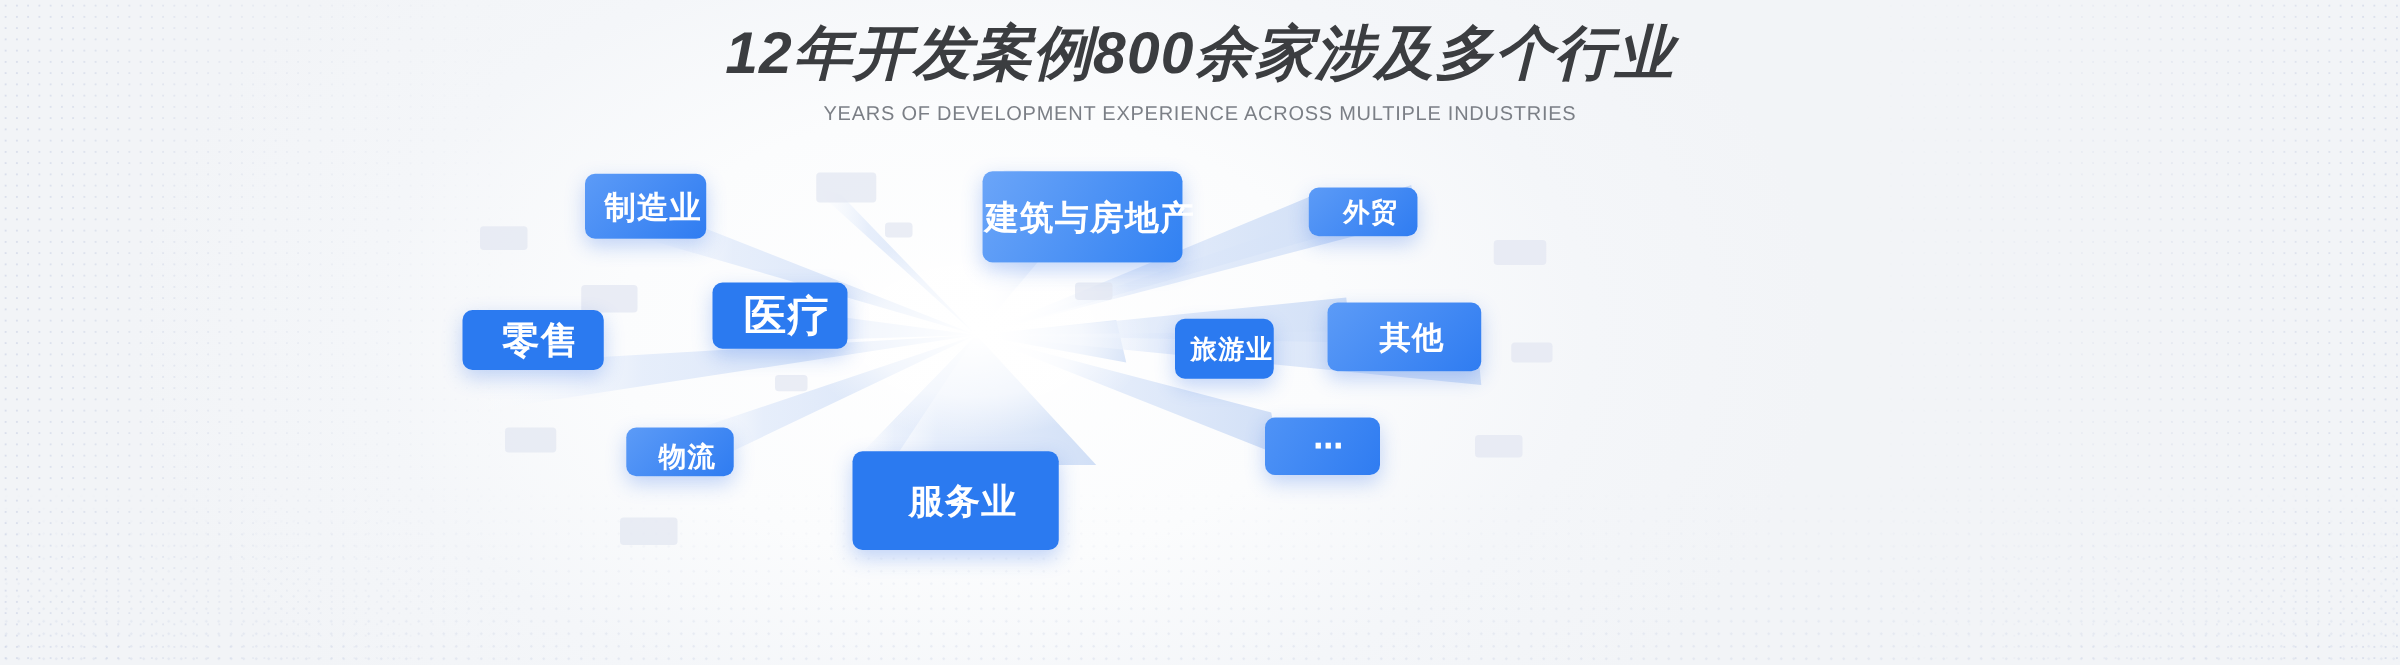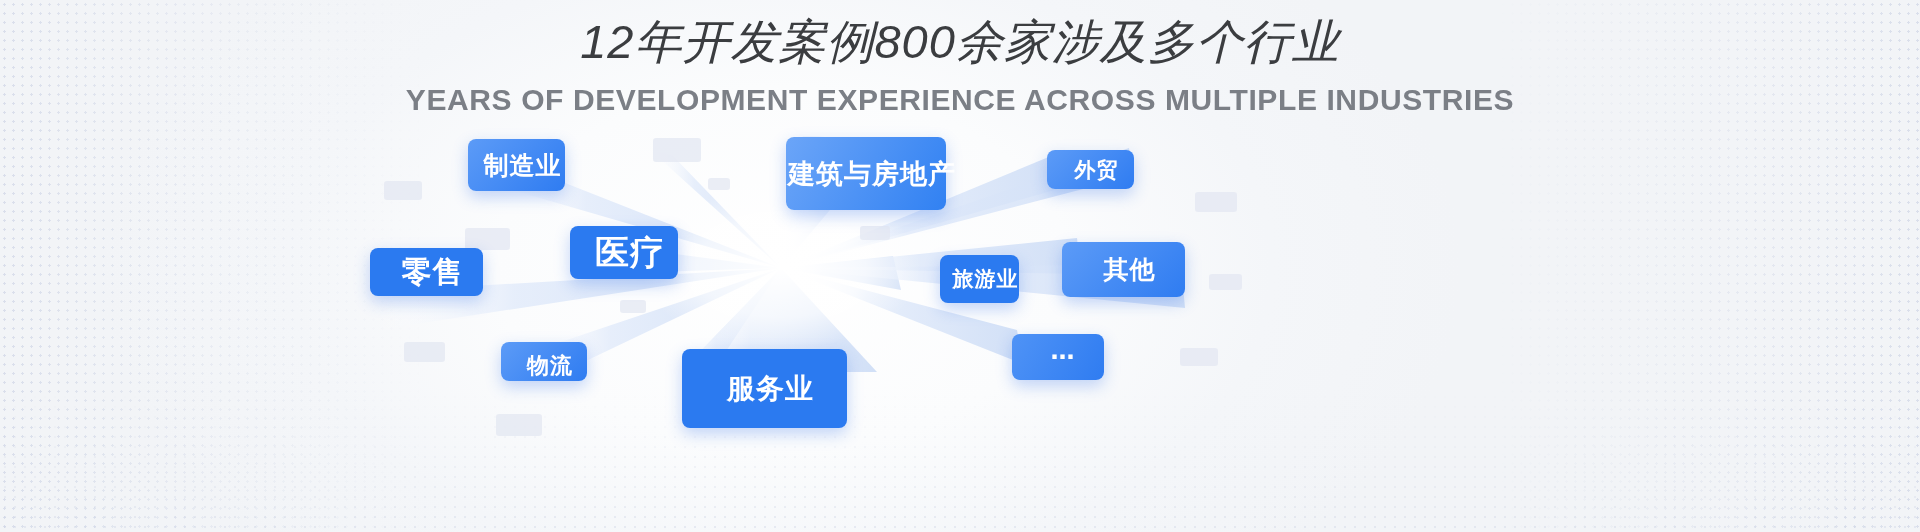--- a/index.html
+++ b/index.html
@@ -34,26 +34,26 @@
     background-size:10px 10px;
     opacity:.42;
     -webkit-mask-image:linear-gradient(to top, rgba(0,0,0,.9) 0%, rgba(0,0,0,0) 100%);
     mask-image:linear-gradient(to top, rgba(0,0,0,.9) 0%, rgba(0,0,0,0) 100%);
     pointer-events:none;
   }
 
   
   .header { position:absolute; left:0; top:0; width:1920px; text-align:center; }
   .title {
-    font-size:47px; font-weight:normal; font-style:italic;
+    font-size:47px; font-weight:bold; font-style:italic;
     color:#3b3d40; letter-spacing:1px; line-height:1;
     margin-top:18px; white-space:nowrap;
   }
   .subtitle {
-    font-size:30px; font-weight:700; color:#7b7f86;
+    font-size:16px; font-weight:400; color:#7b7f86;
     letter-spacing:.6px; margin-top:18px; white-space:nowrap;
   }
 
   
   #rays { position:absolute; left:0; top:0; width:1920px; height:532px; pointer-events:none; }
 
   
   .ghost { position:absolute; background:#e3e7f2; border-radius:3px; opacity:.75; }
 
   
@@ -157,21 +157,21 @@
       </div>
       <div class="tag flat" style="left: 940px; top: 255px; width: 79px; height: 48px; font-size: 21px;">
         <span>旅游业</span>
       </div>
       <div class="tag grad" style="left: 1062px; top: 242px; width: 123px; height: 55px; font-size: 25px;">
         <span>其他</span>
       </div>
       <div class="tag grad" style="left: 501px; top: 342px; width: 86px; height: 39px; font-size: 22px; align-items: flex-end;">
         <span>物流</span>
       </div>
-      <div class="tag flat" style="left: 682px; top: 349px; width: 165px; height: 79px; font-size: 28px;">
+      <div class="tag flat" style="left: 682px; top: 361px; width: 165px; height: 79px; font-size: 28px;">
         <span>服务业</span>
       </div>
       <div class="tag dots3" style="left: 1012px; top: 334px; width: 92px; height: 46px; font-size: 24px;">
         <span>⋯</span>
       </div>
     </div>
 
 </div>
 
 </body></html>

